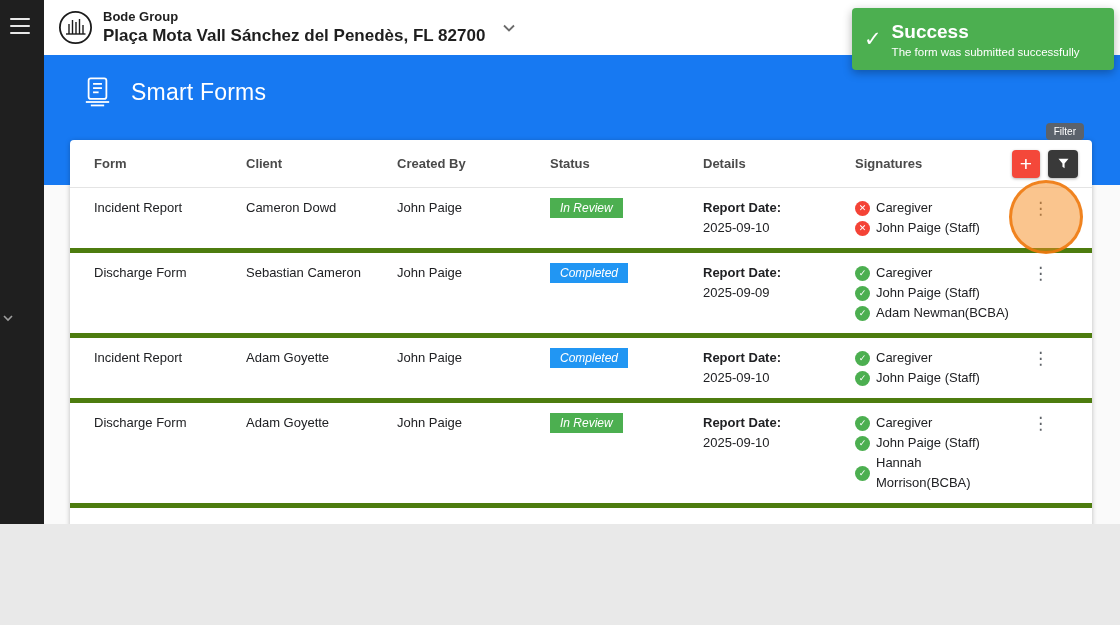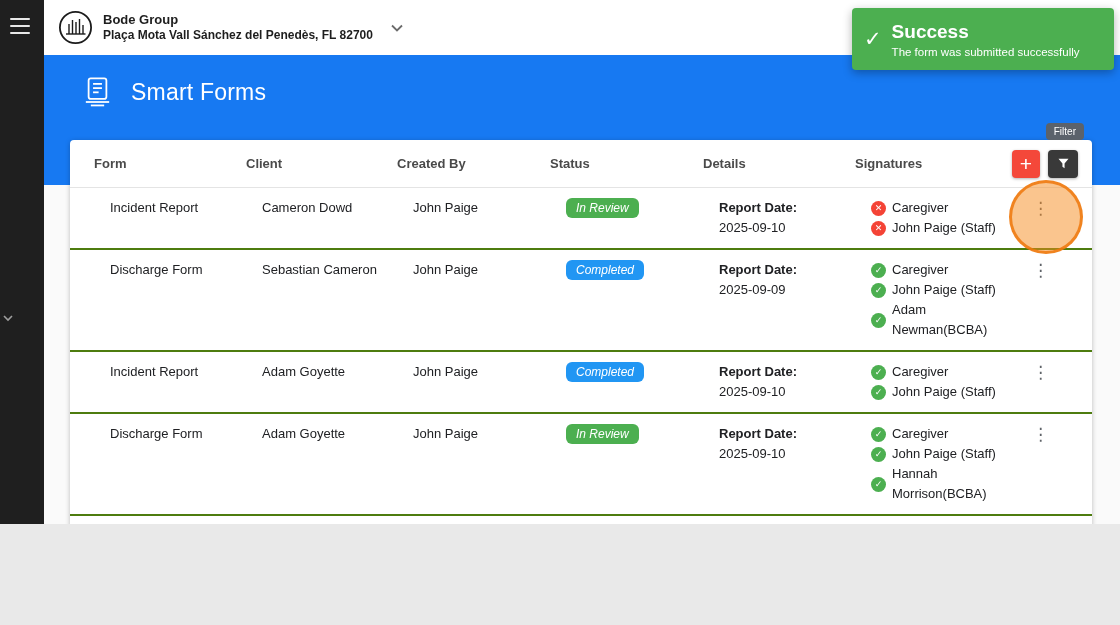--- a/index.html
+++ b/index.html
@@ -14,21 +14,21 @@
   .hamburger { position:absolute; left:10px; top:18px; width:20px; height:16px; display:flex; flex-direction:column; justify-content:space-between; cursor:pointer; }
   .hamburger span { display:block; height:2px; background:#e8e8e8; border-radius:1px; }
   .side-chevron { position:absolute; left:1px; width:14px; height:10px; }
   .side-chevron.c1 { top:313px; } .side-chevron.c2 { top:553px; }
 
   
   .topbar { position:absolute; left:44px; top:0; width:1076px; height:55px; background:#ffffff; display:flex; align-items:center; padding-left:14px; z-index:4; }
   .logo { width:35px; height:35px; flex:0 0 35px; display:flex; align-items:center; justify-content:center; }
   .company { margin-left:10px; line-height:1.25; }
   .company-name { font-size:13px; font-weight:bold; color:#1e1e1e; }
-  .company-addr { font-size:12px; font-weight:bold; color:#1e1e1e; }
+  .company-addr { font-size:17px; font-weight:bold; color:#1e1e1e; }
   .company-chevron { margin-left:16px; display:flex; align-items:center; cursor:pointer; }
 
   
   .toast { position:absolute; left:852px; top:8px; width:262px; height:62px; background:var(--toast-green,#4caf50);
     border-radius:4px; box-shadow:0 3px 10px rgba(0,0,0,.3); color:#fff; display:flex; align-items:center; padding:0 10px 0 12px; z-index:60; }
   .toast-check { font-size:21px; font-weight:bold; margin-right:10px; }
   .toast-title { font-size:19px; font-weight:bold; margin-bottom:3px; }
   .toast-msg { font-size:11.5px; white-space:nowrap; }
 
   
@@ -42,24 +42,24 @@
   .thead { position:relative; display:grid; grid-template-columns:152px 151px 153px 153px 152px 1fr 70px;
     padding-left:24px; height:48px; align-items:center; border-bottom:1px solid #e4e4e4; }
   .th { font-size:13px; font-weight:bold; color:#4a4a4a; }
   .header-actions { position:absolute; right:14px; top:50%; transform:translateY(-50%); display:flex; gap:8px; }
   .add-btn { width:28px; height:28px; border-radius:4px; background:var(--add-red,#f44336); color:#fff; font-size:21px; line-height:1;
     display:flex; align-items:center; justify-content:center; cursor:pointer; box-shadow:0 1px 3px rgba(0,0,0,.3); }
   .filter-btn { width:30px; height:28px; border-radius:4px; background:#393939; display:flex; align-items:center; justify-content:center;
     cursor:pointer; box-shadow:0 1px 3px rgba(0,0,0,.3); }
   .tooltip { position:absolute; top:-17px; right:8px; background:rgba(97,97,97,.93); color:#fff; font-size:10px; padding:3px 8px; border-radius:4px; }
 
-  .trow { display:grid; grid-template-columns:152px 151px 153px 153px 152px 1fr 70px; padding-left:40px;
-    border-bottom:2px solid #4d7c0f; align-items:start; }
+  .trow { display:grid; grid-template-columns:152px 151px 153px 153px 152px 1fr 70px; padding-left:24px;
+    border-bottom:5px solid #4d7c0f; align-items:start; }
   .cell { padding:10px 8px 10px 0; font-size:13px; color:#202124; line-height:20px; }
-  .badge { display:inline-block; padding:3px 10px; border-radius:6px; color:#fff; font-style:italic; font-size:12px; line-height:14px; }
+  .badge { display:inline-block; padding:3px 10px; border-radius:0; color:#fff; font-style:italic; font-size:12px; line-height:14px; }
   .badge.in-review { background:var(--success-green,#4caf50); }
   .badge.completed { background:var(--completed-blue,#2196f3); }
   .det-label { font-weight:bold; }
   .sig-item { display:flex; align-items:center; gap:6px; line-height:20px; }
   .sig-icon { width:15px; height:15px; flex:0 0 15px; border-radius:50%; color:#fff; font-size:9px; font-weight:bold;
     display:inline-flex; align-items:center; justify-content:center; }
   .sig-icon.signed { background:var(--success-green,#4caf50); }
   .sig-icon.unsigned { background:var(--error-red,#f44336); }
   .menu-cell { padding-top:7px; }
   .kebab { font-size:17px; color:#5f6368; cursor:pointer; padding:4px 10px; display:inline-block; }

